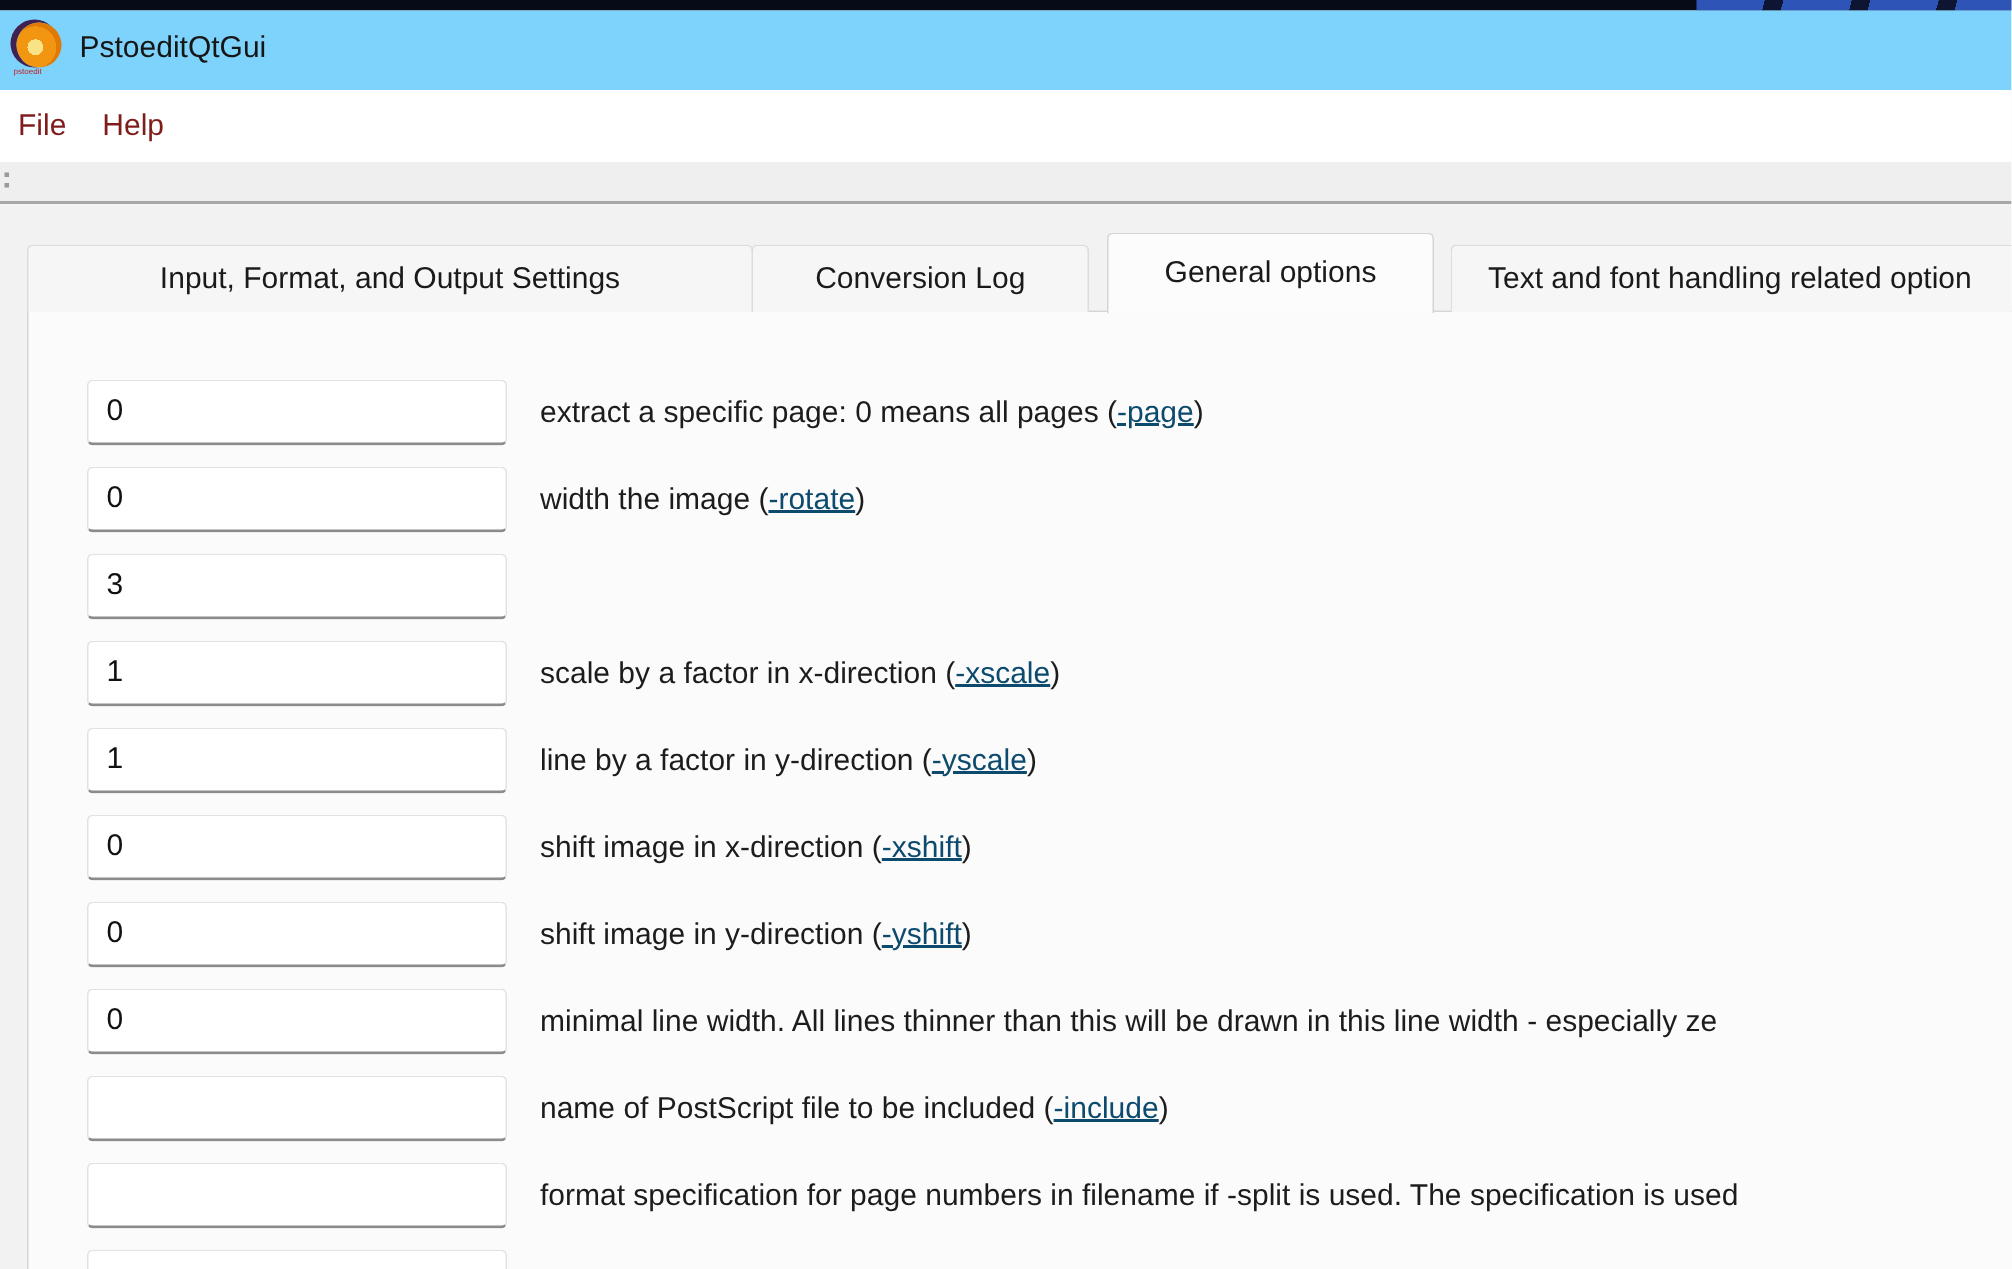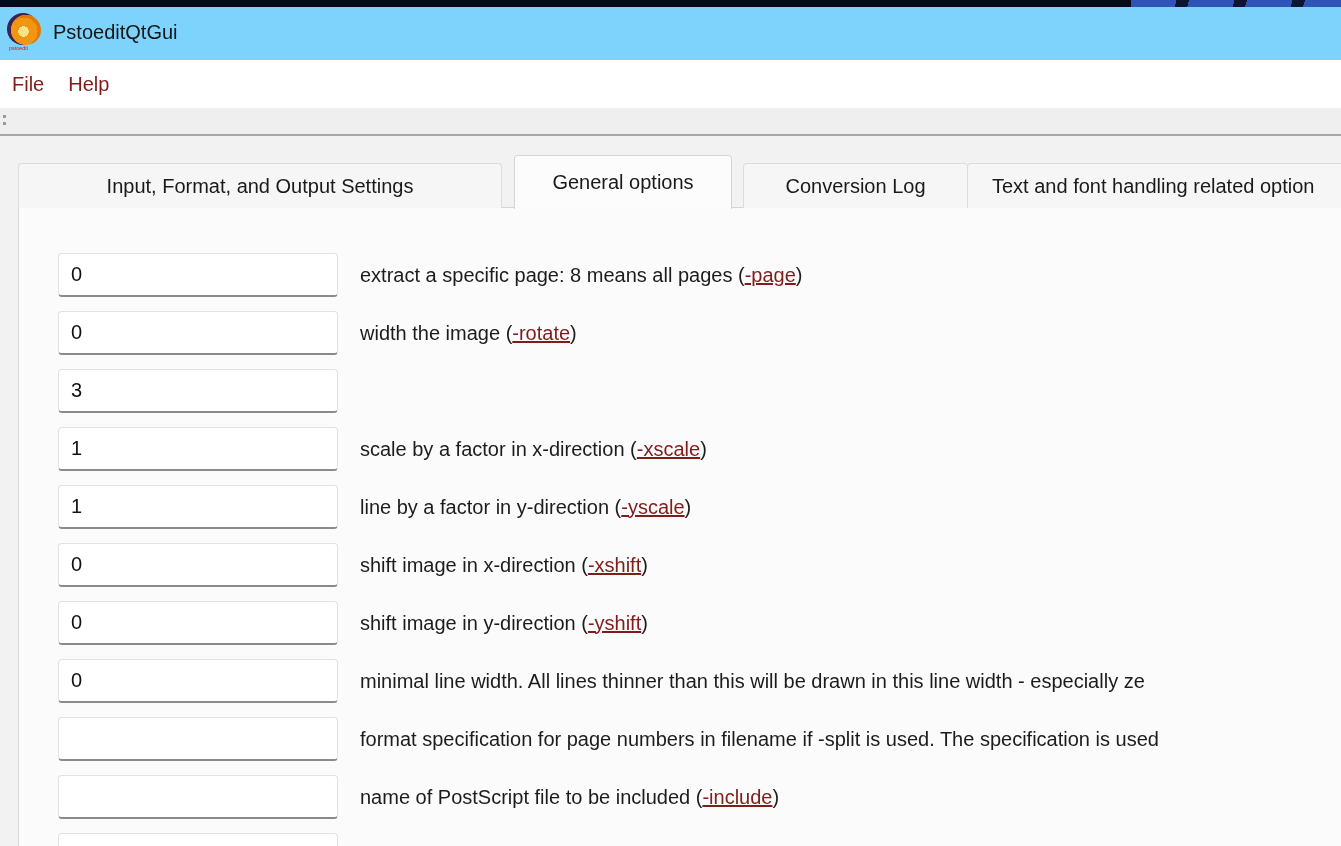--- a/index.html
+++ b/index.html
@@ -62,21 +62,21 @@
   
   .form{position:absolute;left:58px;top:246px;width:1283px;z-index:4;}
   .row{height:58px;display:flex;align-items:center;white-space:nowrap;overflow:hidden;}
   .row input{
     width:280px;height:44px;box-sizing:border-box;flex:0 0 auto;
     border:1px solid #e2e2e2;border-bottom:2px solid #8b8b8b;border-radius:4px;
     background:#ffffff;padding:0 12px;margin-right:22px;
     font-size:20px;color:#111111;font-family:"Liberation Sans",sans-serif;outline:none;
   }
   .row .lbl{font-size:20px;color:#1c1c1c;}
-  .row .lnk{color:#7f1d1d;text-decoration:underline;cursor:pointer;}
+  .row .lnk{color:#0c4a6e;text-decoration:underline;cursor:pointer;}
 </style>
 </head>
 <body>
 
 <div class="desktop-strip">
   <div class="stripes"></div>
 </div>
 
 <div class="titlebar">
   <div class="app-icon">
@@ -95,31 +95,31 @@
   <div class="toolbar-handle">
       <i></i>
       <i></i>
     </div>
 </div>
 
 <div class="main-bg"></div>
 
 <div class="tabrow">
   <div class="tab t1">Input, Format, and Output Settings</div>
+  <div class="tab t2">Conversion Log</div>
   <div class="tab t3 selected">General options</div>
-  <div class="tab t2">Conversion Log</div>
   <div class="tab t4">Text and font handling related option</div>
 </div>
 
 <div class="pane"></div>
 
 <div class="form">
     <div class="row">
     <input type="text" value="0" style="">
-    <span class="lbl"><span>extract a specific page: 8 means all pages (</span><span class="lnk">-page</span><span>)</span></span>
+    <span class="lbl"><span>extract a specific page: 0 means all pages (</span><span class="lnk">-page</span><span>)</span></span>
   </div>
     <div class="row">
     <input type="text" value="0" style="">
     <span class="lbl"><span>width the image (</span><span class="lnk">-rotate</span><span>)</span></span>
   </div>
     <div class="row">
     <input type="text" value="3" style="">
   </div>
     <div class="row">
     <input type="text" value="1" style="">
@@ -136,23 +136,23 @@
     <div class="row">
     <input type="text" value="0" style="">
     <span class="lbl"><span>shift image in y-direction (</span><span class="lnk">-yshift</span><span>)</span></span>
   </div>
     <div class="row">
     <input type="text" value="0" style="">
     <span class="lbl"><span>minimal line width. All lines thinner than this will be drawn in this line width - especially ze</span><span class="lnk"></span><span></span></span>
   </div>
     <div class="row">
     <input type="text" value="" style="">
-    <span class="lbl"><span>format specification for page numbers in filename if -split is used. The specification is used</span><span class="lnk"></span><span></span></span>
+    <span class="lbl"><span>name of PostScript file to be included (</span><span class="lnk">-include</span><span>)</span></span>
   </div>
     <div class="row">
     <input type="text" value="" style="">
-    <span class="lbl"><span>name of PostScript file to be included (</span><span class="lnk">-include</span><span>)</span></span>
+    <span class="lbl"><span>format specification for page numbers in filename if -split is used. The specification is used</span><span class="lnk"></span><span></span></span>
   </div>
     <div class="row">
     <input type="text" value="" style="">
     <span class="lbl"><span>set page size (e.g. a4) - used by TK and libplot output format driver only (</span><span class="lnk">-pagesize</span><span>)</span></span>
   </div>
   </div>
 
 </body></html>

